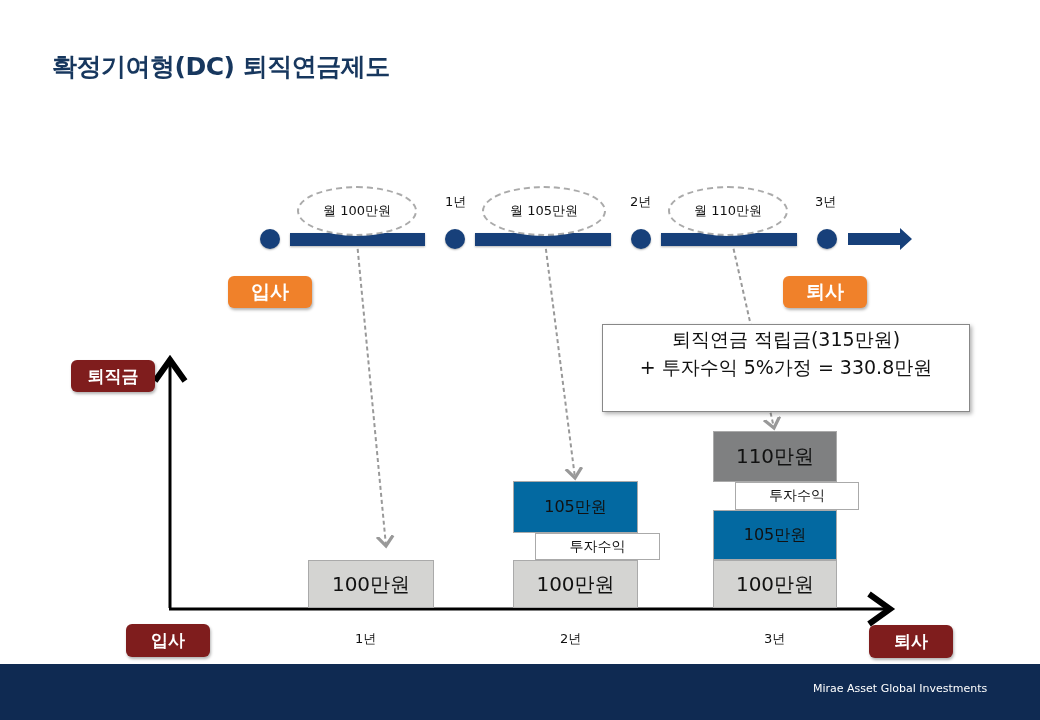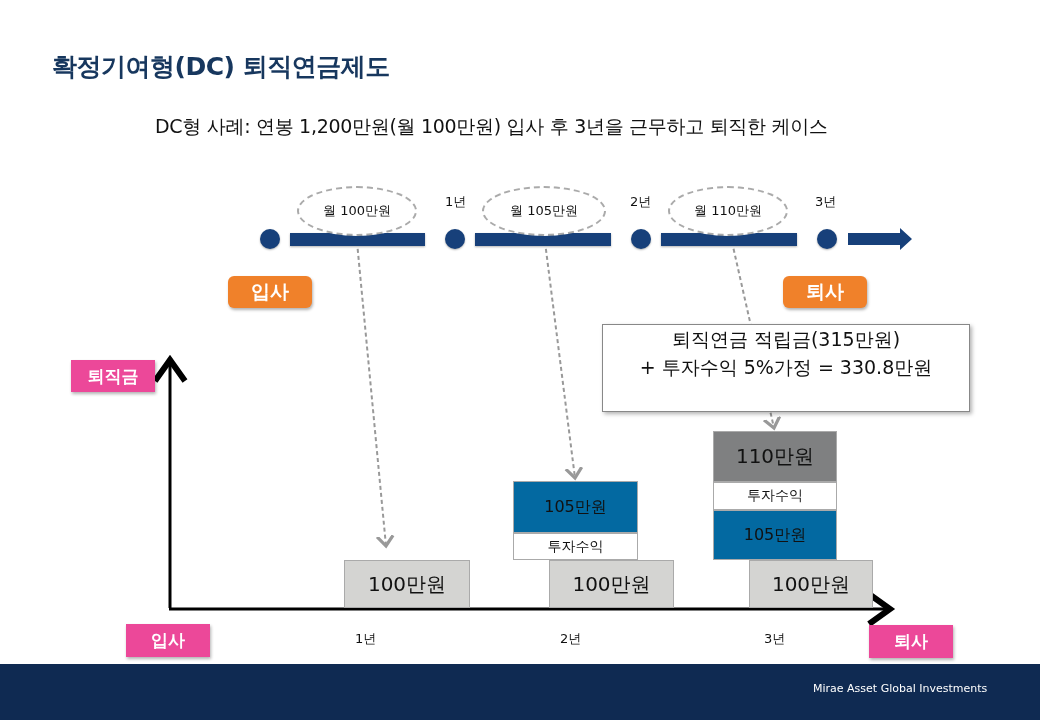--- a/index.html
+++ b/index.html
@@ -31,54 +31,53 @@
     display: flex; align-items: center; justify-content: center;
     font-size: 13px; color: #111; box-sizing: border-box; white-space: nowrap;
   }
   .year-label { font-size: 13px; color: #111; }
   .orange-btn {
     background: #f0812a; color: #fff; border-radius: 6px;
     font-size: 19px; display: flex; align-items: center; justify-content: center;
     box-shadow: 1px 2px 3px rgba(0,0,0,0.3); font-weight: bold;
   }
   .gray-btn {
-    background: #ec4899; color: #fff; border-radius: 0;
+    background: #7f1d1d; color: #fff; border-radius: 6px;
     font-size: 17px; display: flex; align-items: center; justify-content: center;
     box-shadow: 1px 2px 3px rgba(0,0,0,0.3); font-weight: bold; text-align: center;
   }
   .summary-box {
     left: 602px; top: 324px; width: 368px; height: 88px; border: 1px solid #888;
     background: #fff; box-shadow: 2px 2px 4px rgba(0,0,0,0.3); box-sizing: border-box;
     display: flex; flex-direction: column; align-items: center; justify-content: flex-start;
     font-size: 19px; line-height: 28px; color: #111;
   }
   .seg {
     box-sizing: border-box; border: 1px solid #aaa;
     display: flex; align-items: center; justify-content: center; color: #111;
   }
-  .seg.base { background: #d4d4d2; font-size: 20px; margin-left: 36px; }
+  .seg.base { background: #d4d4d2; font-size: 20px; }
   .seg.tan { background: #0369a1; font-size: 16px; }
   .seg.dark { background: #7f8081; font-size: 20px; }
-  .seg.white { background: #fff; font-size: 14px; }
+  .seg.white { background: #fff; font-size: 14px; margin-left: 22px; }
   .footer {
     left: 0; top: 664px; width: 1040px; height: 56px; background: #0f2a52;
   }
   .footer-brand {
     left: 813px; top: 682px; font-size: 11px; font-weight: normal; color: #fff;
     white-space: nowrap;
   }
   svg.overlay { position: absolute; left: 0; top: 0; }
 </style>
 </head>
 <body>
 
 <div class="abs title">확정기여형(DC)  퇴직연금제도</div>
 
 <div class="abs subtitle">
-  <span>DC형 사례: 연봉 1,200만원(월 100만원) 입사 후 3년을 근무하고 퇴직한 케이스</span>
 </div>
 
 <svg class="overlay" width="1040" height="720">
   <defs>
     <marker id="arrowGray" markerWidth="10" markerHeight="10" refX="5" refY="5" orient="auto">
       <path d="M0,1 L5,5 L0,9" fill="none" stroke="#999" stroke-width="1.6"></path>
     </marker>
     <marker id="arrowBlack" markerWidth="12" markerHeight="12" refX="8" refY="6" orient="auto">
       <path d="M1,1 L8,6 L1,11" fill="none" stroke="#000" stroke-width="2"></path>
     </marker>

